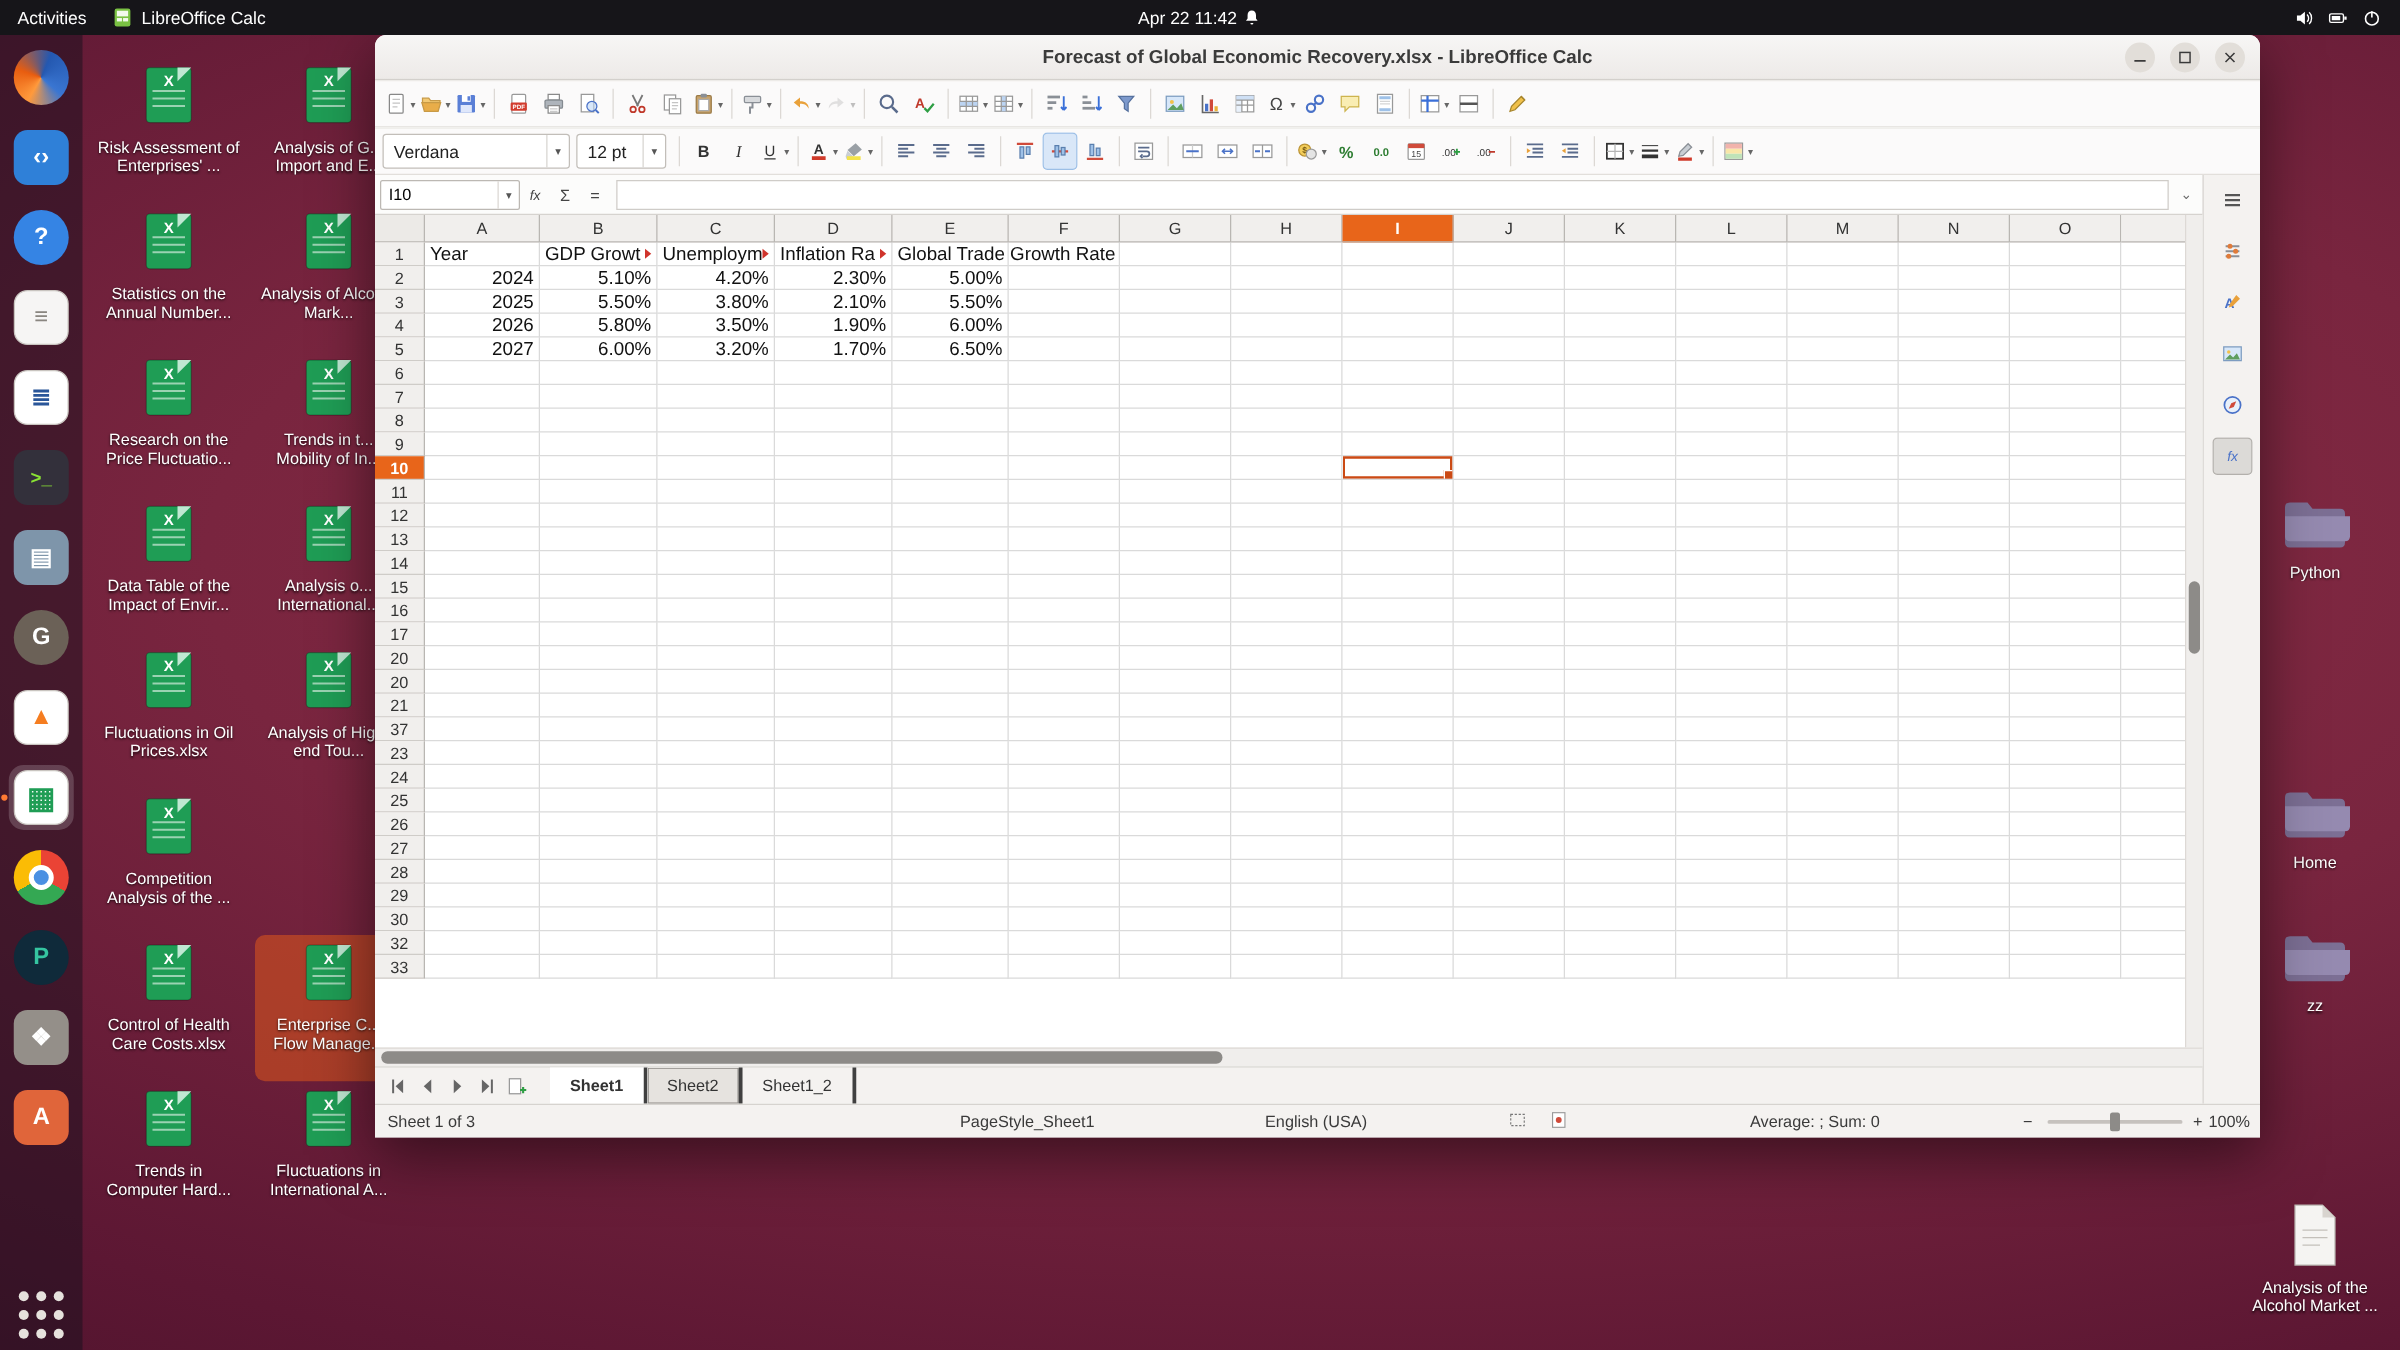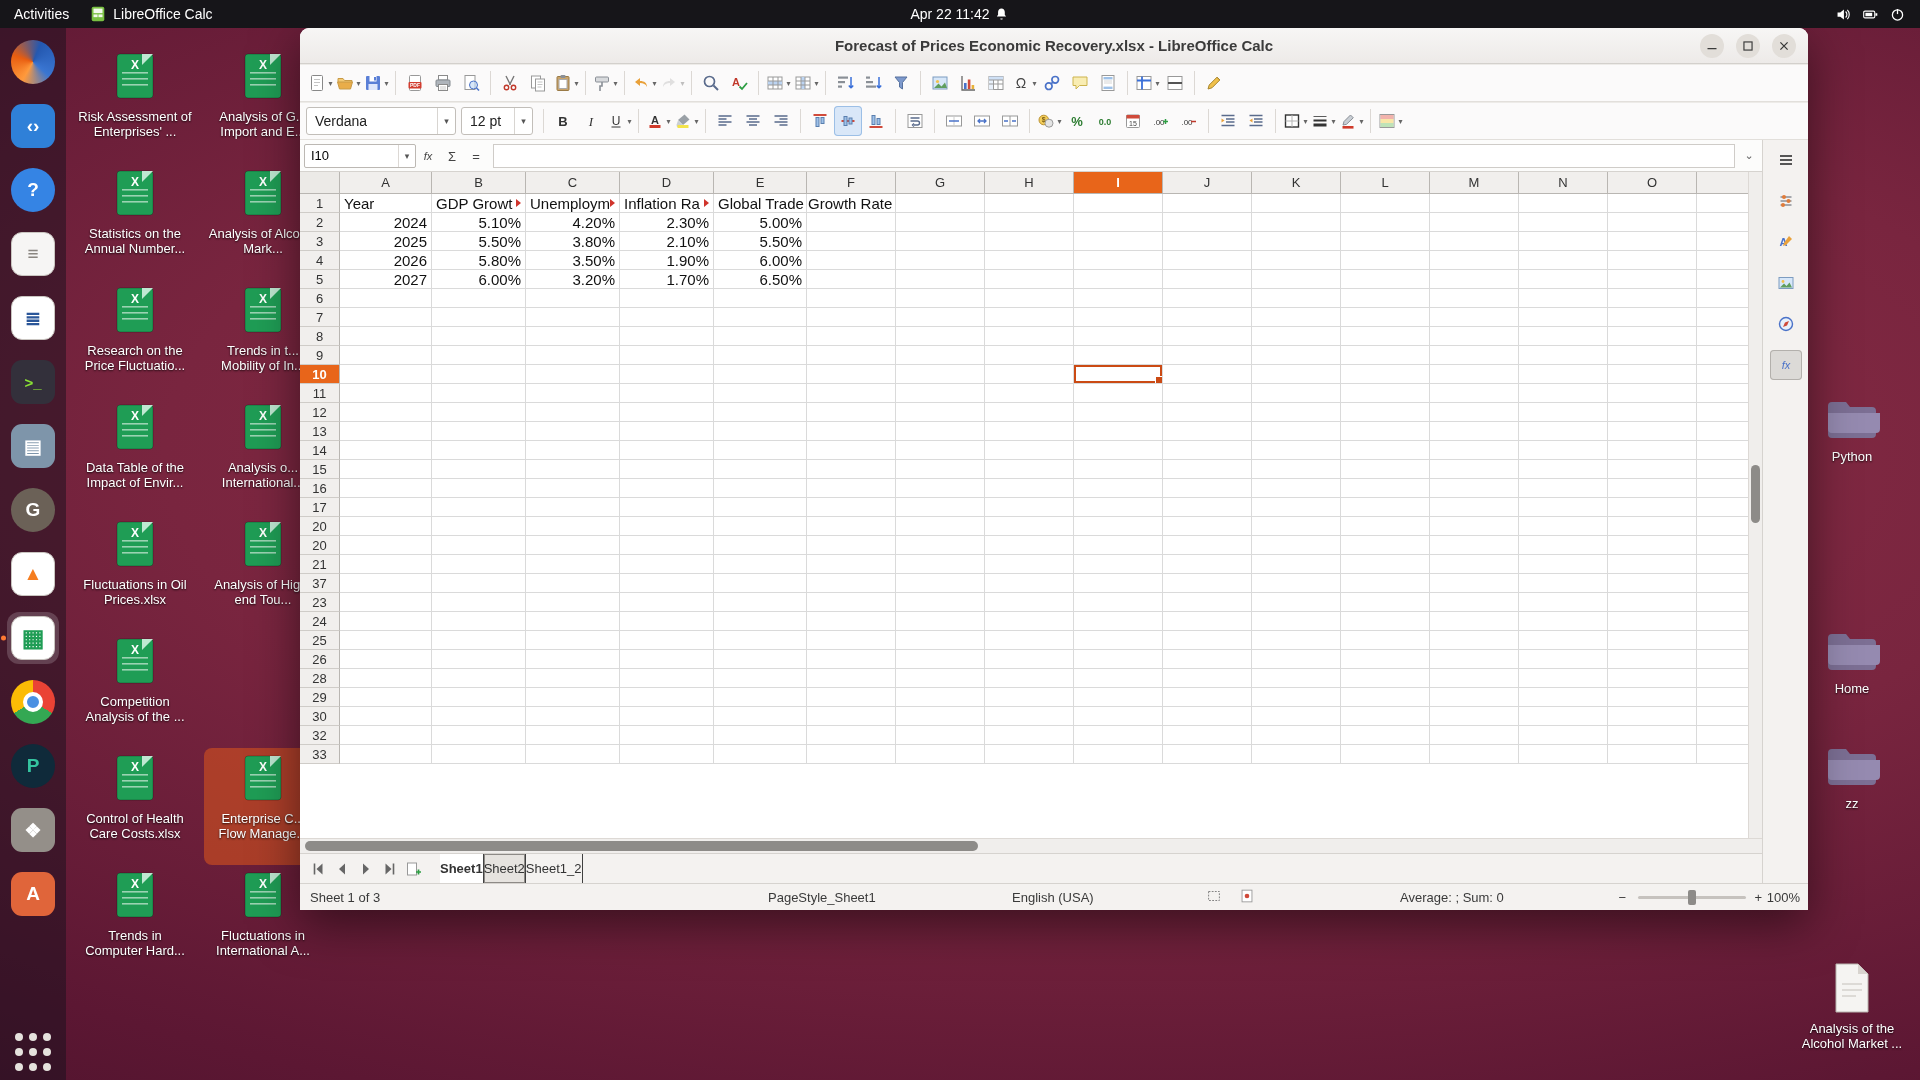--- a/index.html
+++ b/index.html
@@ -93,21 +93,21 @@
 .vscroll{width:14px;flex:0 0 14px;background:#f0eeec;border-left:1px solid #ddd9d5;position:relative}
 .vthumb{position:absolute;left:2px;right:2px;top:44%;height:58px;background:#8d8b88;border-radius:6px}
 .hscroll{height:15px;flex:0 0 15px;background:#f0eeec;border-top:1px solid #ddd9d5;position:relative}
 .hthumb{position:absolute;top:2px;bottom:2px;left:5px;width:46%;background:#8d8b88;border-radius:6px}
 .sidebar{width:46px;flex:0 0 46px;background:#f4f2f0;border-left:1px solid #d6d3cf;display:flex;flex-direction:column;align-items:center;padding-top:5px;gap:11px}
 .sbtn{width:32px;height:30px;display:flex;align-items:center;justify-content:center;border-radius:4px}
 .sbtn.on{background:#dcdad7;box-shadow:inset 0 0 0 1px #b3b0ac}
 
 .tabbar{height:30px;flex:0 0 30px;background:#f4f2f0;border-top:1px solid #d6d3cf;display:flex;align-items:center;font-size:13px;color:#333;padding-left:6px}
 .tnav{width:24px;height:24px;display:flex;align-items:center;justify-content:center}
-.tab{height:100%;display:flex;align-items:center;padding:0 0;border-right:1px solid #404040}
+.tab{height:100%;display:flex;align-items:center;padding:0 16px;border-right:3px solid #404040}
 .tab.active{background:#fff;font-weight:bold}
 .tab.focus{background:#e6e3df;box-shadow:inset 0 0 0 1px #8d8a86}
 .tab:first-of-type{border-left:1px solid #d9d5d1}
 .statusbar{height:27px;flex:0 0 27px;background:#f4f2f0;border-top:1px solid #d6d3cf;position:relative;font-size:13px;color:#3a3a3a}
 .sb{position:absolute;top:50%;transform:translateY(-50%);white-space:nowrap}
 .sbi{position:absolute;top:3px}
 .ztrack{position:absolute;right:62px;top:12px;width:108px;height:3px;background:#c6c2be;border-radius:2px}
 .zhandle{position:absolute;left:46%;top:-6px;width:8px;height:15px;background:#8d8b88;border-radius:2px}
 </style>
 </head>
@@ -415,21 +415,21 @@
           <path d="M6 2h22l10 10v38H6z" fill="#f5f4f2" stroke="#b9b5b0"></path>
           <path d="M28 2l10 10H28z" fill="#d8d4cf"></path>
           <path d="M12 22h20M12 28h20M12 34h14" stroke="#c4c0ba"></path>
         </svg></div>
       <div class="dlabel">Analysis of the Alcohol Market ...</div>
     </div>
   </div>
 
 <div class="win">
   <div class="titlebar">
-    <span class="wtitle">Forecast of Prices Economic Recovery.xlsx - LibreOffice Calc</span>
+    <span class="wtitle">Forecast of Global Economic Recovery.xlsx - LibreOffice Calc</span>
     <span class="wctrls">
       <span class="wbtn" id="btnMin">
           <svg width="18" height="18" viewBox="0 0 20 20">
             <path d="M5 13h10" stroke="#3a3a3a" stroke-width="1.4"></path>
           </svg>
         </span>
       <span class="wbtn" id="btnMax">
           <svg width="18" height="18" viewBox="0 0 20 20">
             <rect x="5.5" y="5.5" width="9" height="9" fill="none" stroke="#3a3a3a" stroke-width="1.3"></rect>
           </svg>
@@ -1487,20 +1487,39 @@
               <div class="cell" style="width: 89px;"></div>
               <div class="cell" style="width: 89px;"></div>
               <div class="cell" style="width: 89px;"></div>
               <div class="cell" style="width: 89px;"></div>
               <div class="cell" style="width: 89px;"></div>
               <div class="cell" style="width: 89px;"></div>
               <div class="cell" style="width: 89px;"></div>
               <div class="fillc"></div>
             </div>
             <div class="grow">
+              <div class="rhcell">27</div>
+              <div class="cell" style="width: 92px;"></div>
+              <div class="cell" style="width: 94px;"></div>
+              <div class="cell" style="width: 94px;"></div>
+              <div class="cell" style="width: 94px;"></div>
+              <div class="cell" style="width: 93px;"></div>
+              <div class="cell" style="width: 89px;"></div>
+              <div class="cell" style="width: 89px;"></div>
+              <div class="cell" style="width: 89px;"></div>
+              <div class="cell" style="width: 89px;"></div>
+              <div class="cell" style="width: 89px;"></div>
+              <div class="cell" style="width: 89px;"></div>
+              <div class="cell" style="width: 89px;"></div>
+              <div class="cell" style="width: 89px;"></div>
+              <div class="cell" style="width: 89px;"></div>
+              <div class="cell" style="width: 89px;"></div>
+              <div class="fillc"></div>
+            </div>
+            <div class="grow">
               <div class="rhcell">28</div>
               <div class="cell" style="width: 92px;"></div>
               <div class="cell" style="width: 94px;"></div>
               <div class="cell" style="width: 94px;"></div>
               <div class="cell" style="width: 94px;"></div>
               <div class="cell" style="width: 93px;"></div>
               <div class="cell" style="width: 89px;"></div>
               <div class="cell" style="width: 89px;"></div>
               <div class="cell" style="width: 89px;"></div>
               <div class="cell" style="width: 89px;"></div>

